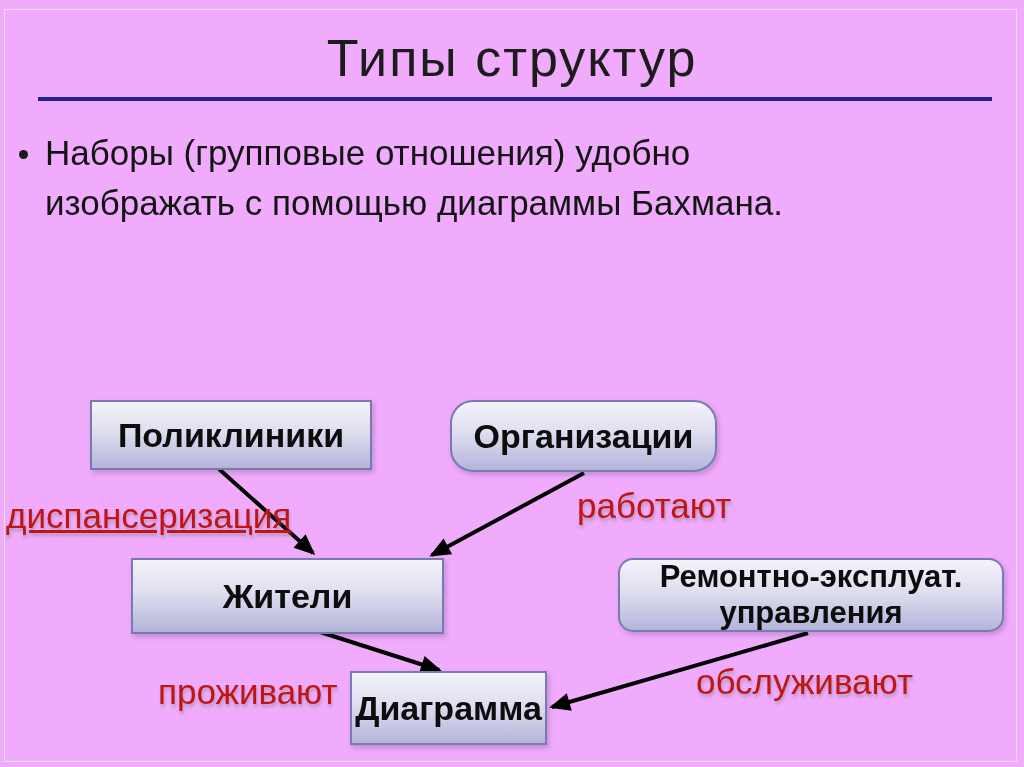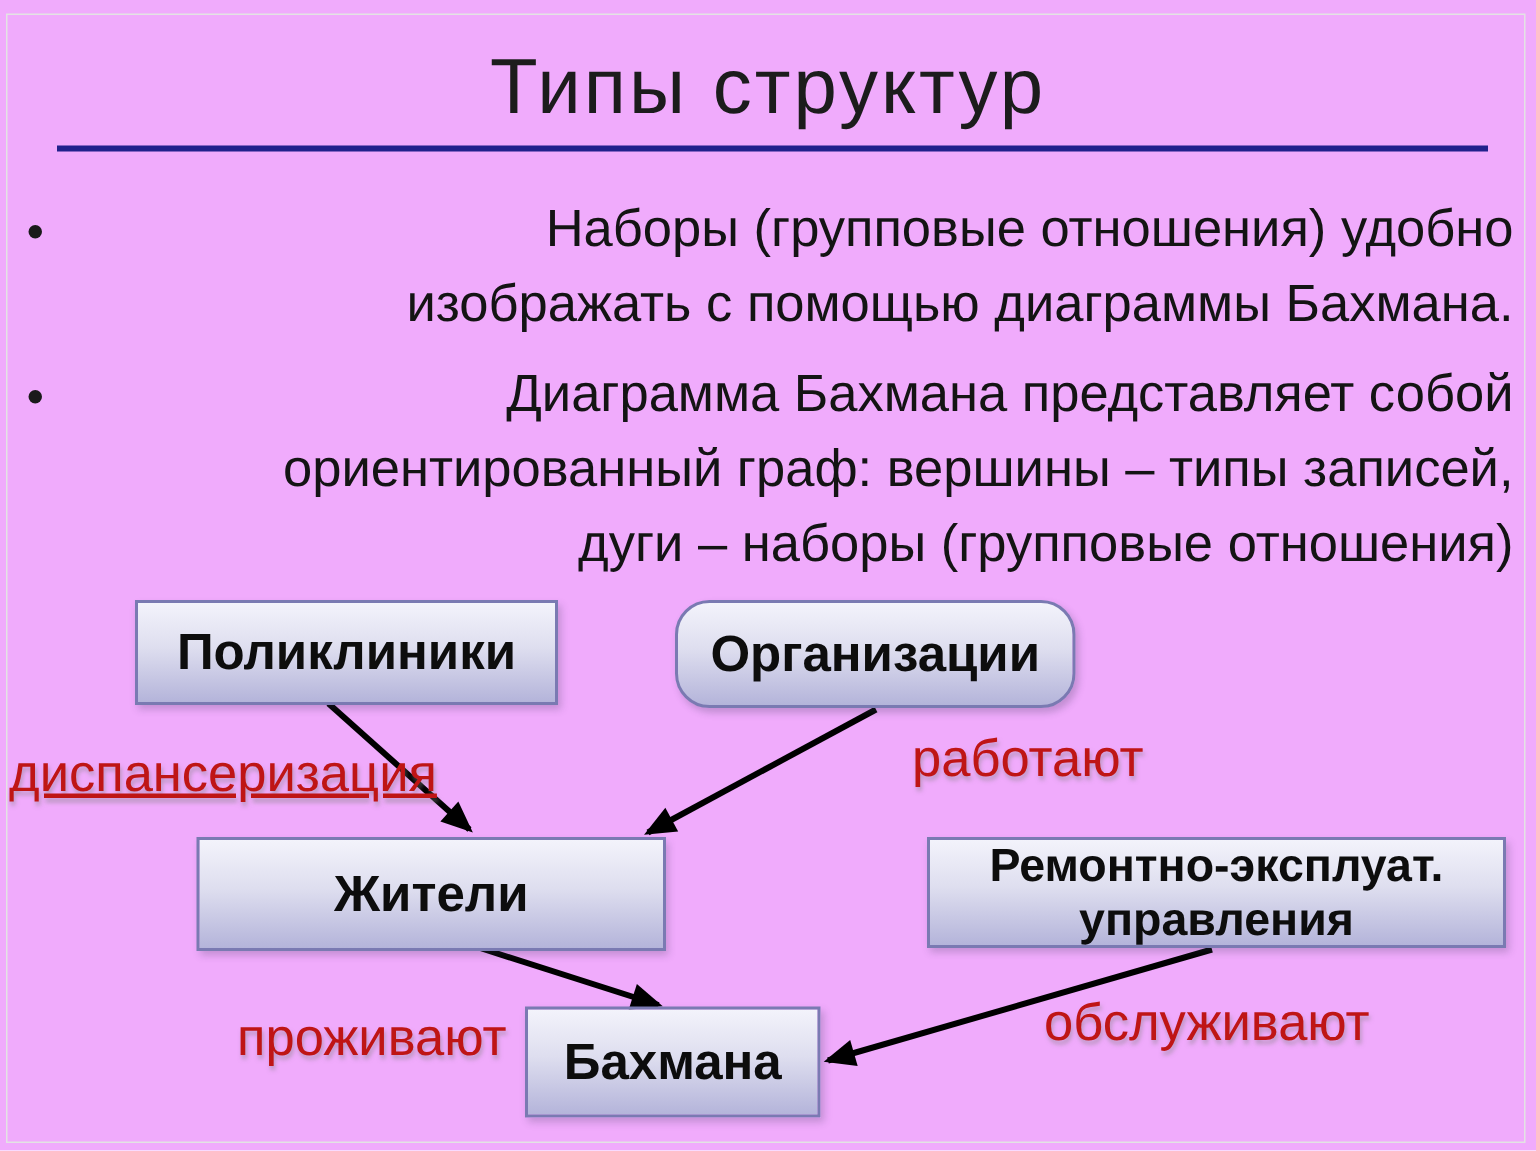--- a/index.html
+++ b/index.html
@@ -29,21 +29,20 @@
     background:#21218c;
     z-index:2;
   }
   
   .bullets{
     position:absolute;left:19px;top:128px;width:990px;
   }
   .bullet{
     display:flex;align-items:flex-start;
     margin-bottom:10px;
-    text-align:right;
   }
   .bullet-dot{
     flex:0 0 auto;
     width:9px;height:9px;border-radius:50%;
     background:#1a1a1a;
     margin:22px 17px 0 0;
   }
   .bullet-lines{flex:1 1 auto;}
   .bullet-line{
     font-size:35px;line-height:50px;
@@ -58,33 +57,33 @@
     background:linear-gradient(180deg,#f3f3fb 0%,#dedeef 45%,#b4b4da 100%);
     box-shadow:2px 3px 5px rgba(60,60,90,0.25);
     font-weight:bold;color:#0d0d0d;
     text-align:center;
     box-sizing:border-box;
     z-index:2;
   }
   .node-polikliniki{left:90px;top:400px;width:282px;height:70px;font-size:34px;}
   .node-organizacii{left:450px;top:400px;width:267px;height:72px;font-size:34px;border-radius:23px;}
   .node-zhiteli{left:131px;top:558px;width:313px;height:76px;font-size:34px;}
-  .node-remontno{left:618px;top:558px;width:386px;height:74px;font-size:31px;line-height:36px;padding:0 19px;}
+  .node-remontno{left:618px;top:558px;width:386px;height:74px;font-size:31px;line-height:36px;padding:0 19px;border-radius:15px;}
   .node-kvartiry{left:350px;top:671px;width:197px;height:74px;font-size:34px;}
   
   .edge-label{
     position:absolute;
     font-size:35px;font-weight:400;
     color:#bf1515;
     text-shadow:1px 3px 3px rgba(130,130,130,0.5);
     white-space:nowrap;
     z-index:4;
   }
   .lbl-dispanserizaciya{left:6px;top:496px;text-decoration:underline;}
-  .lbl-rabotayut{left:577px;top:486px;margin-left:31px;}
+  .lbl-rabotayut{left:577px;top:486px;}
   .lbl-prozhivayut{left:158px;top:672px;}
   .lbl-obsluzhivayut{left:676px;top:662px;margin-left:20px;}
   
   .edges-svg{
     position:absolute;left:0;top:0;width:1024px;height:767px;
     z-index:1;
     pointer-events:none;
   }
   .edge-line{stroke:#000000;stroke-width:4px;}
 </style>
@@ -98,45 +97,37 @@
   <div class="title-underline"></div>
 
   <div class="bullets">
     <div class="bullet">
       <span class="bullet-dot"></span>
       <div class="bullet-lines">
         <div class="bullet-line">Наборы (групповые отношения) удобно</div>
         <div class="bullet-line">изображать с помощью диаграммы Бахмана.</div>
       </div>
     </div>
-    <div class="bullet">
-      <span class="bullet-dot"></span>
-      <div class="bullet-lines">
-        <div class="bullet-line">Диаграмма Бахмана представляет собой</div>
-        <div class="bullet-line">ориентированный граф: вершины – типы записей,</div>
-        <div class="bullet-line">дуги – наборы (групповые отношения)</div>
-      </div>
-    </div>
   </div>
 
   <svg class="edges-svg" viewBox="0 0 1024 767" xmlns="http://www.w3.org/2000/svg">
     <defs>
       <marker id="arrowhead" viewBox="0 0 24 20" refX="20" refY="10" markerWidth="24" markerHeight="20" markerUnits="userSpaceOnUse" orient="auto">
         <path d="M2,1 L23,10 L2,19 z" fill="#000000"></path>
       </marker>
     </defs>
     <line class="edge-line" x1="219" y1="469" x2="313" y2="553" marker-end="url(#arrowhead)"></line>
     <line class="edge-line" x1="584" y1="473" x2="432" y2="555" marker-end="url(#arrowhead)"></line>
     <line class="edge-line" x1="317" y1="631" x2="439" y2="670" marker-end="url(#arrowhead)"></line>
     <line class="edge-line" x1="808" y1="633" x2="552" y2="707" marker-end="url(#arrowhead)"></line>
   </svg>
 
   <div class="node node-polikliniki">Поликлиники</div>
   <div class="node node-organizacii">Организации</div>
   <div class="node node-zhiteli">Жители</div>
   <div class="node node-remontno">Ремонтно-эксплуат. управления</div>
-  <div class="node node-kvartiry">Бахмана</div>
+  <div class="node node-kvartiry">Диаграмма</div>
 
   <div class="edge-label lbl-dispanserizaciya">диспансеризация</div>
   <div class="edge-label lbl-rabotayut">работают</div>
   <div class="edge-label lbl-prozhivayut">проживают</div>
   <div class="edge-label lbl-obsluzhivayut">обслуживают</div>
 </div>
 
 </body></html>

